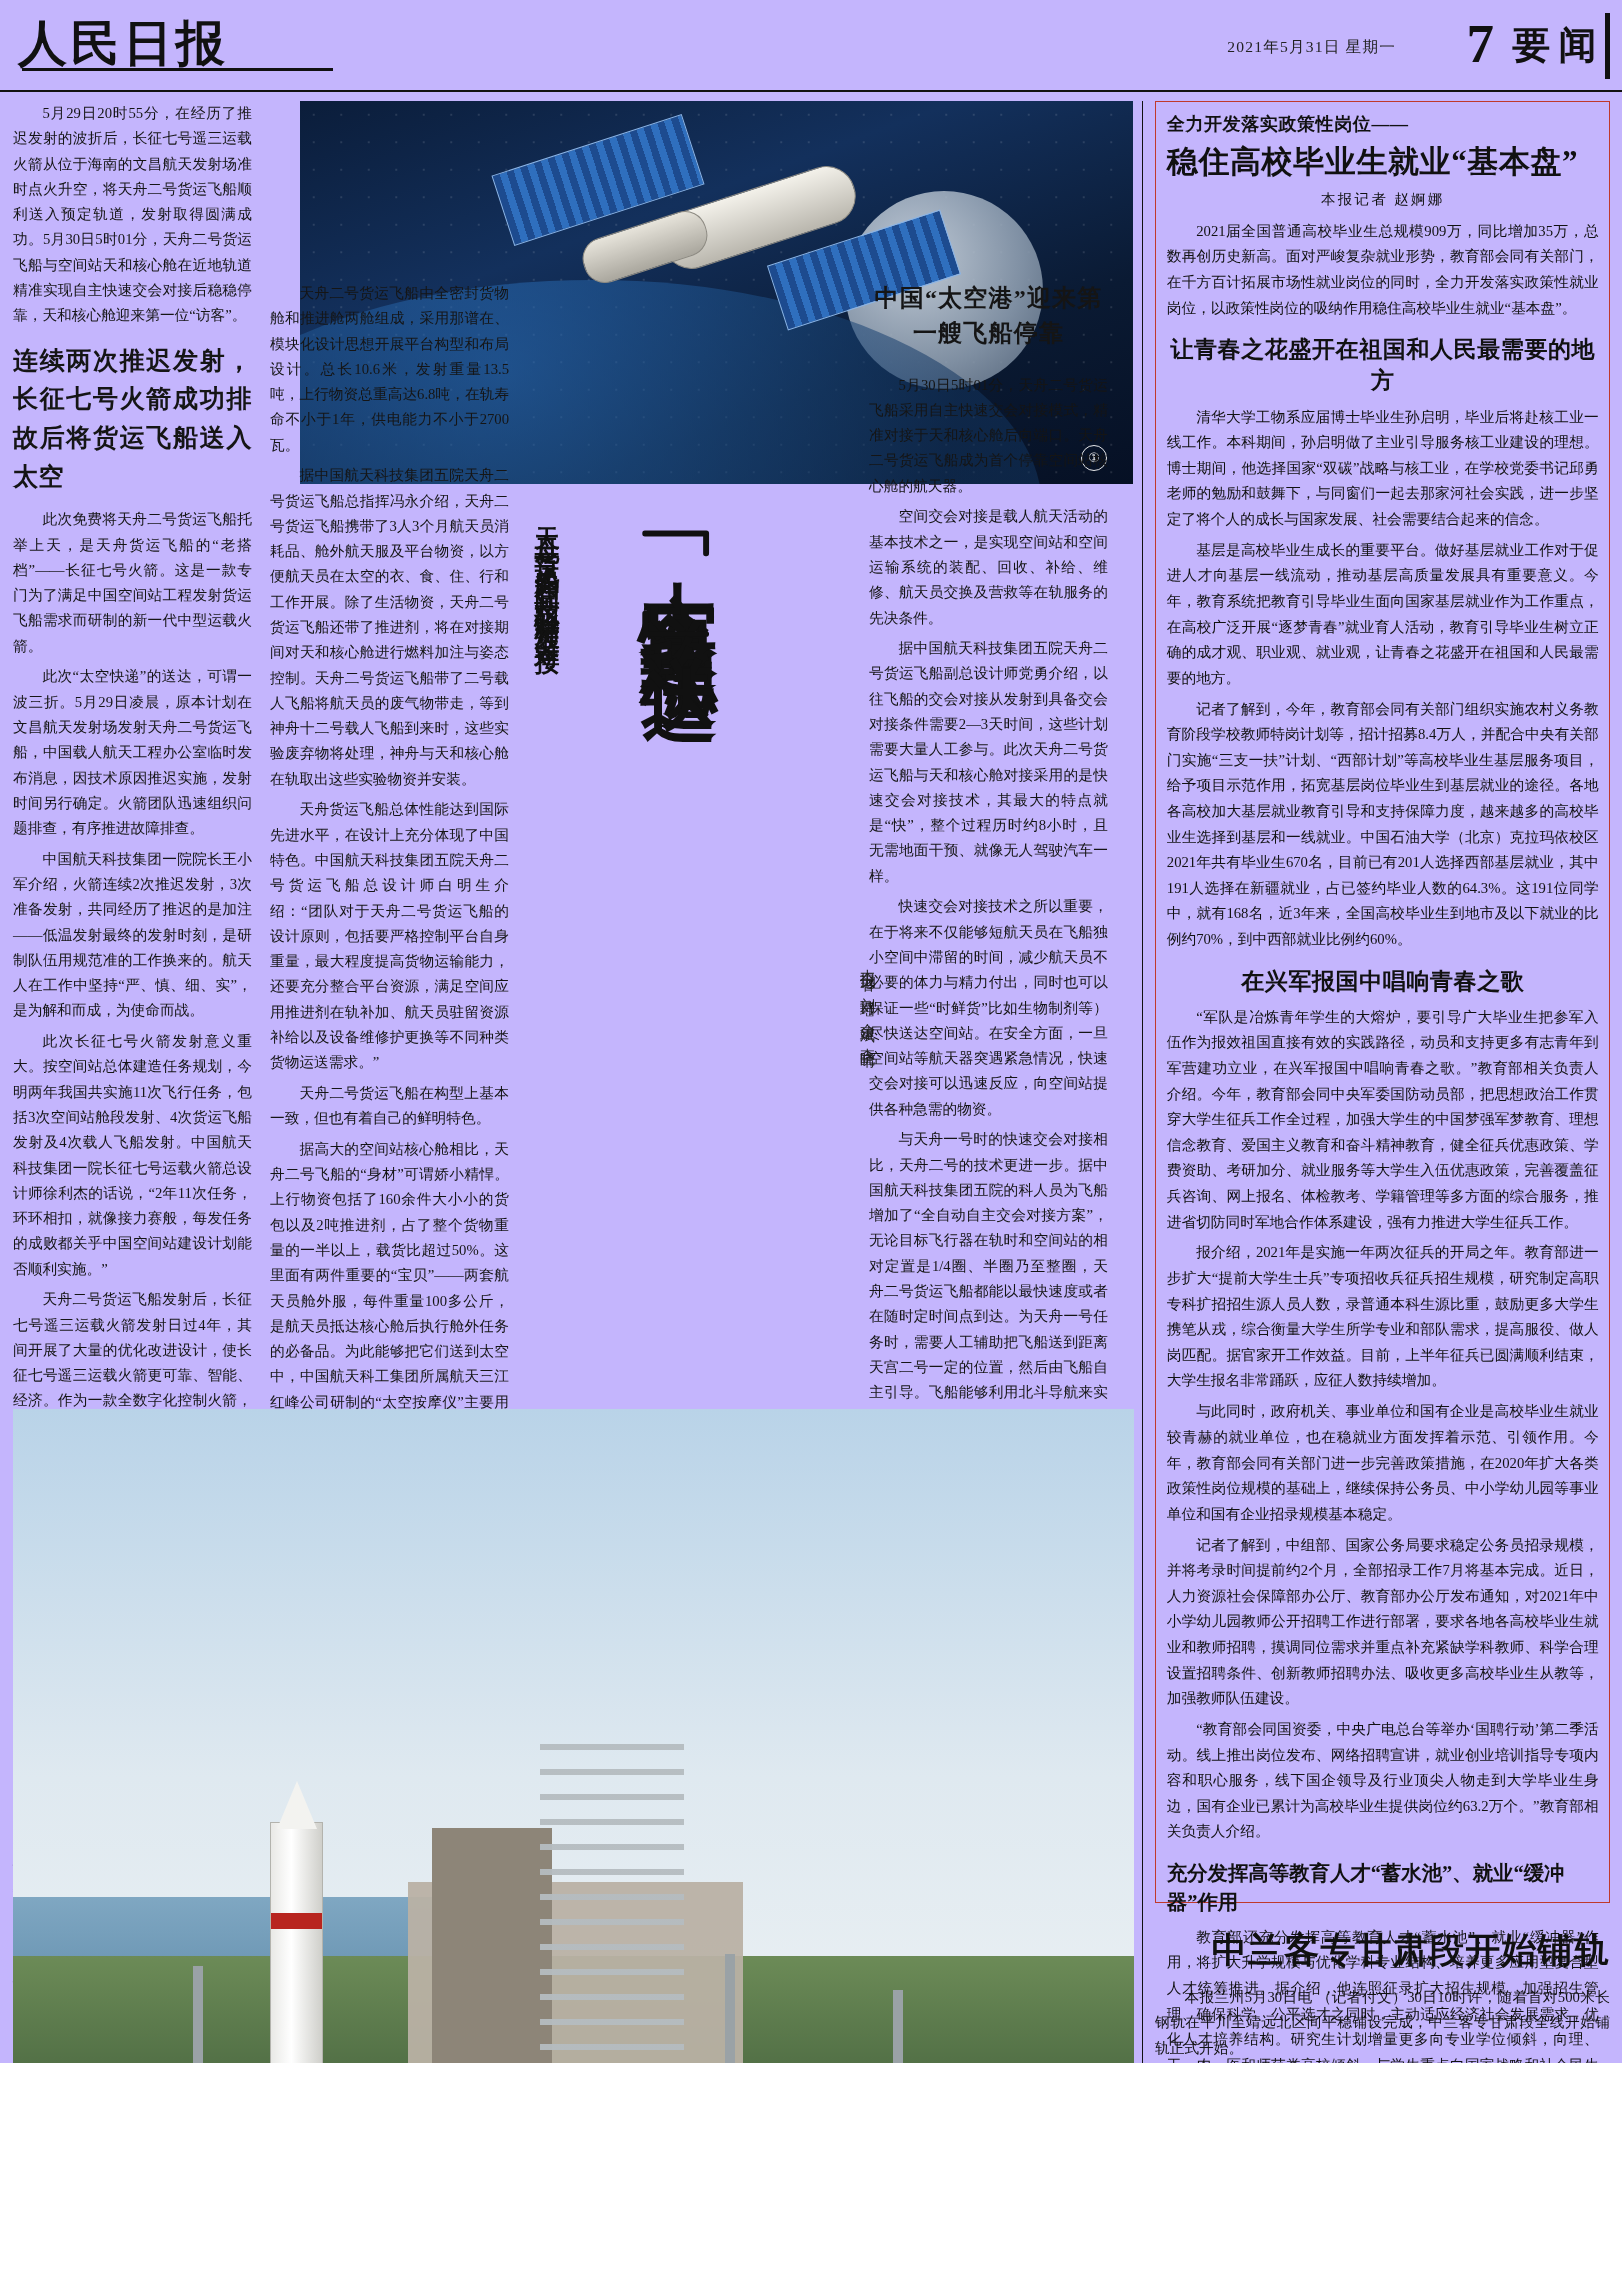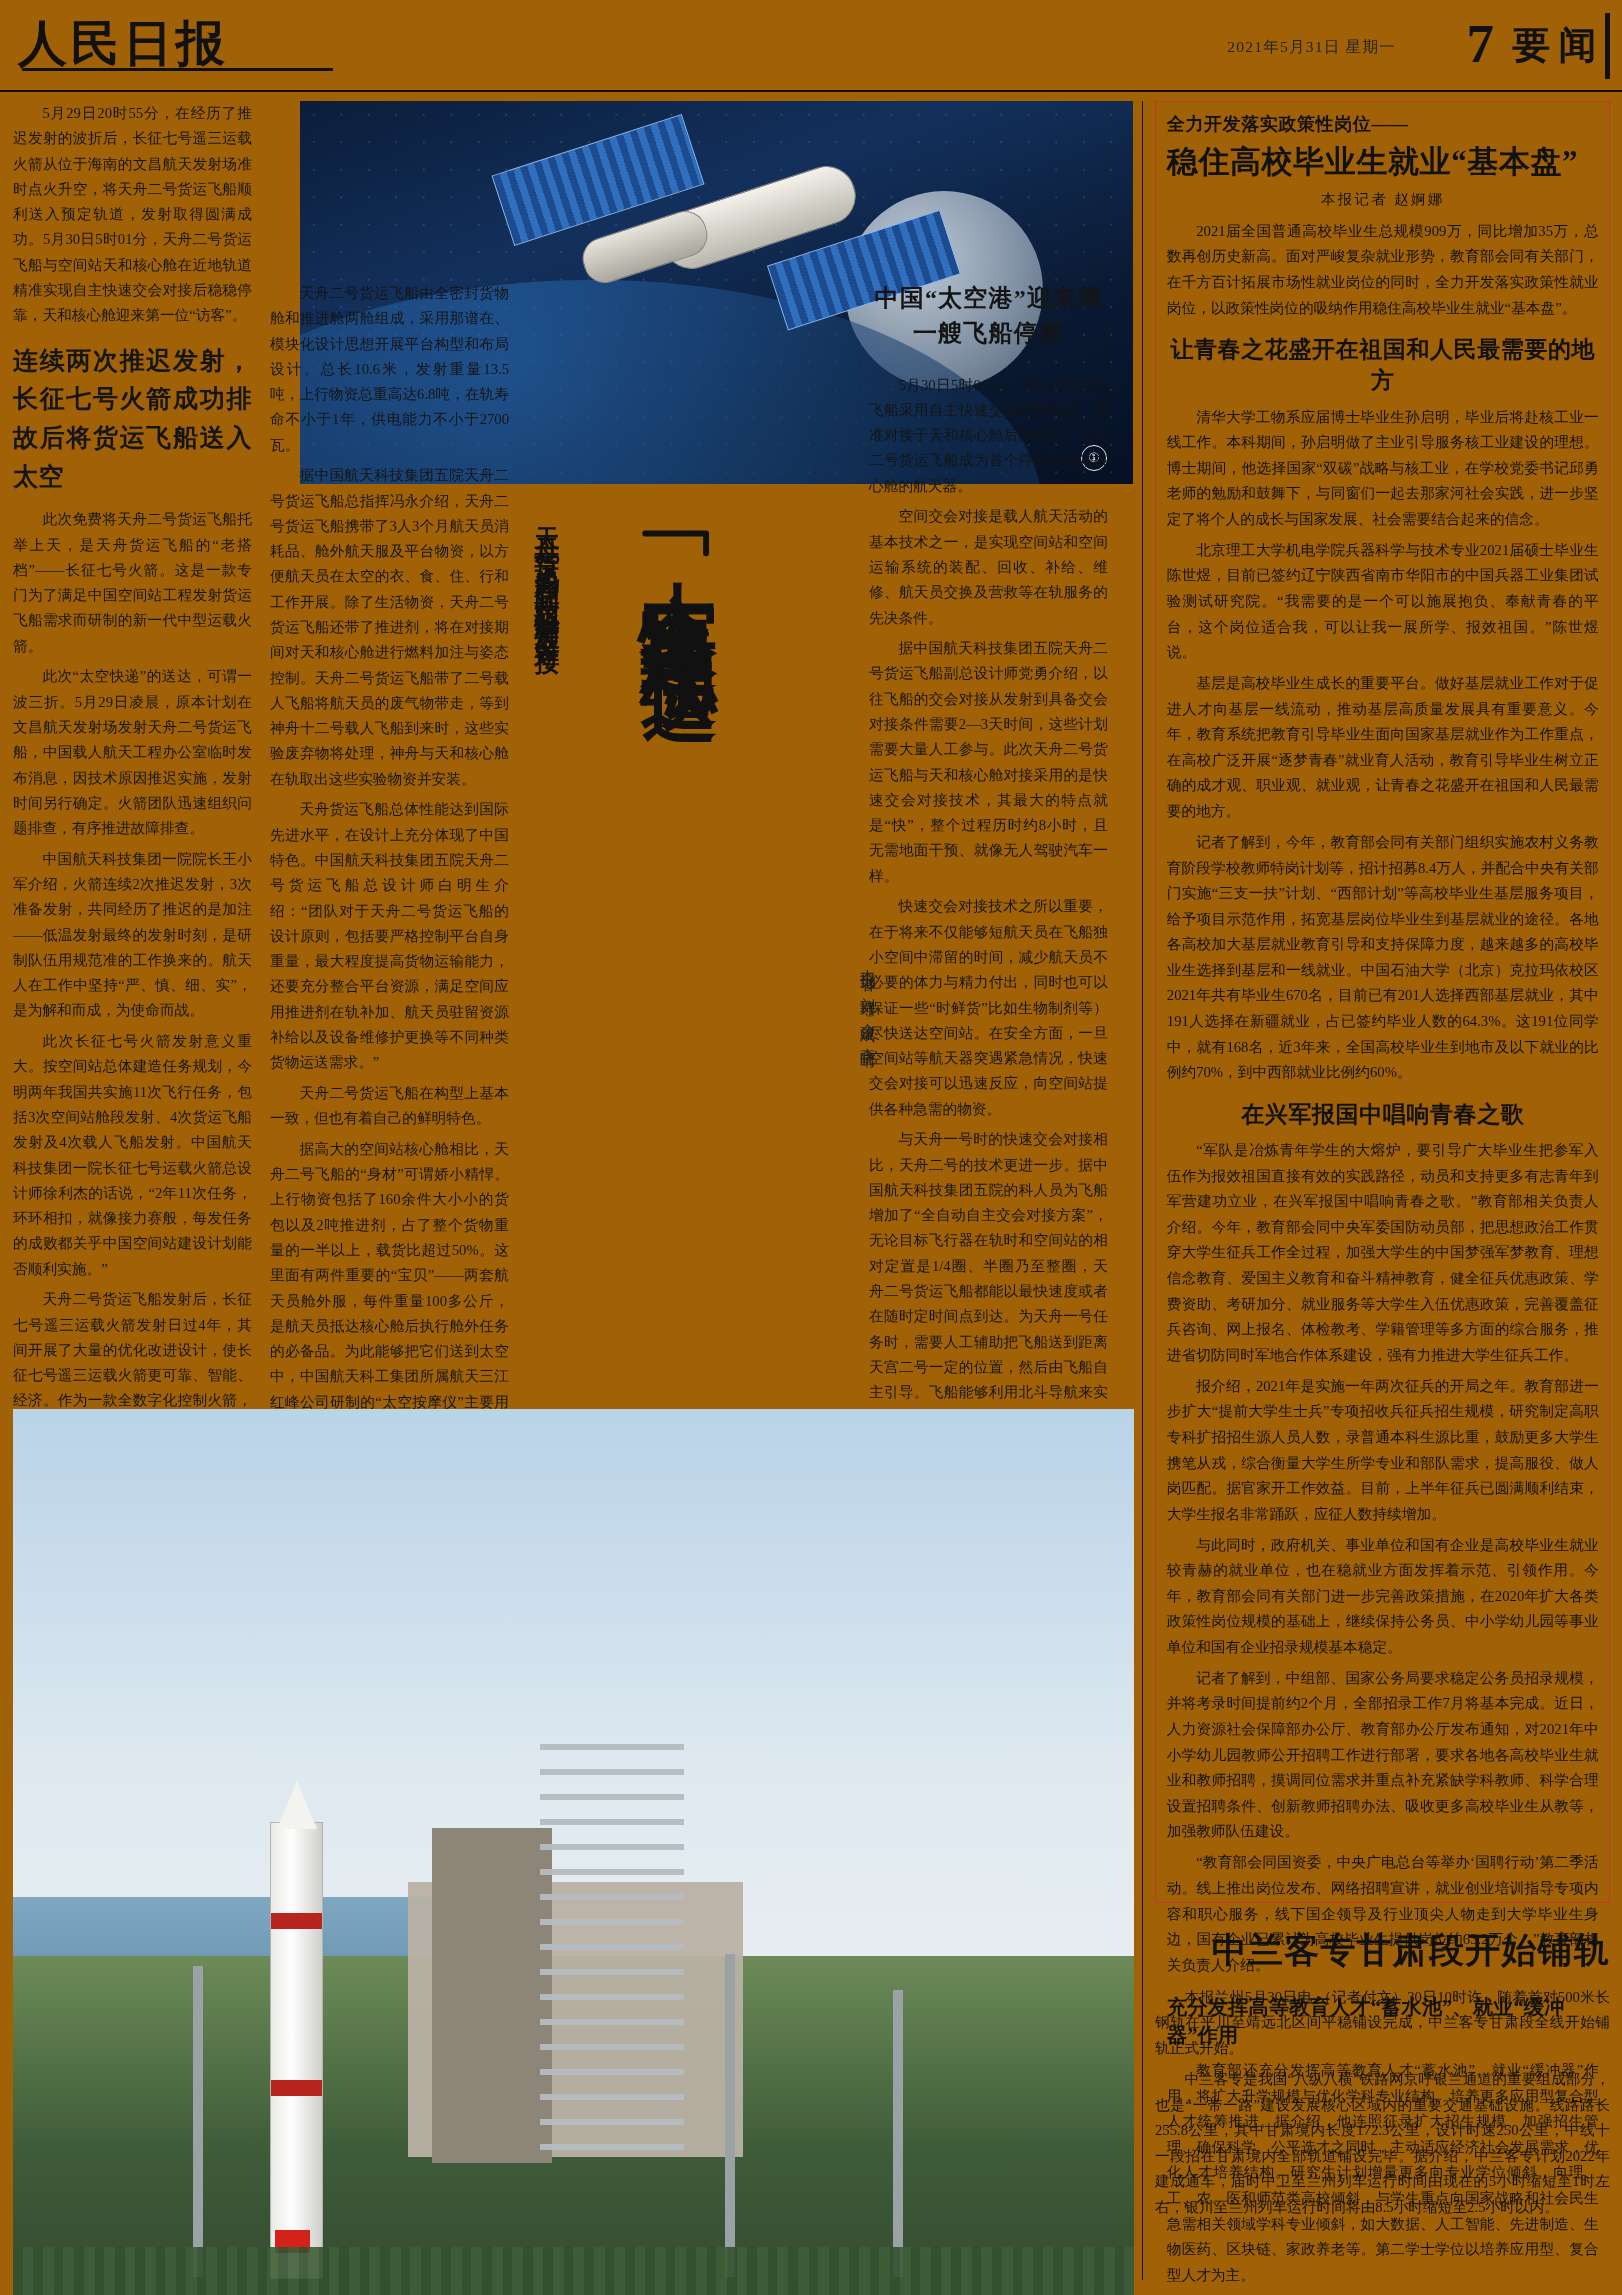--- a/index.html
+++ b/index.html
@@ -1,17 +1,17 @@
 <!DOCTYPE html>
 <html style="font-size:9.6px"><head>
 <meta charset="utf-8">
 <style>
   html,body{margin:0;padding:0;background:#fff;}
   body{width:1623px;height:2295px;font-family:"Liberation Serif",serif;color:#111;}
-  .page{position:relative;width:1623px;height:2295px;overflow:hidden;background:#a16207;}
+  .page{position:relative;width:1623px;height:2063px;overflow:hidden;background:#c4b5fd;}
 
   
   .masthead{position:absolute;left:0;top:0;width:1623px;height:90px;border-bottom:2.4px solid #111;}
   .logo{position:absolute;left:18px;top:10.8px;width:335px;height:66px;}
   .logo-text{font-family:"Liberation Serif",serif;font-weight:bold;font-size:49px;letter-spacing:3.6px;color:#111;line-height:66px;}
   .logo-rule{position:absolute;left:3.6px;top:57px;width:311px;height:3px;background:#111;}
   .md-date{position:absolute;right:227px;top:37px;font-size:15.6px;color:#222;letter-spacing:1.2px;}
   .md-page{position:absolute;right:129px;top:12px;font-size:55px;font-weight:bold;color:#111;font-family:"Liberation Serif",serif;}
   .md-section{position:absolute;right:18px;top:20.4px;font-size:38px;font-weight:bold;letter-spacing:8.4px;color:#111;}
   .md-hook{position:absolute;right:13px;top:13px;width:4.8px;height:66px;background:#111;}
@@ -212,21 +212,20 @@
       <div class="rb-inner">
         <div class="kicker">全力开发落实政策性岗位——</div>
         <div class="rb-title">稳住高校毕业生就业“基本盘”</div>
         <div class="byline">本报记者  赵婀娜</div>
         <div class="rb-body">
           <p>2021届全国普通高校毕业生总规模909万，同比增加35万，总数再创历史新高。面对严峻复杂就业形势，教育部会同有关部门，在千方百计拓展市场性就业岗位的同时，全力开发落实政策性就业岗位，以政策性岗位的吸纳作用稳住高校毕业生就业“基本盘”。</p>
         </div>
         <div class="rb-sec">让青春之花盛开在祖国和人民最需要的地方</div>
         <div class="rb-body">
           <p>清华大学工物系应届博士毕业生孙启明，毕业后将赴核工业一线工作。本科期间，孙启明做了主业引导服务核工业建设的理想。博士期间，他选择国家“双碳”战略与核工业，在学校党委书记邱勇老师的勉励和鼓舞下，与同窗们一起去那家河社会实践，进一步坚定了将个人的成长与国家发展、社会需要结合起来的信念。</p>
-          <p>北京理工大学机电学院兵器科学与技术专业2021届硕士毕业生陈世煜，目前已签约辽宁陕西省南市华阳市的中国兵器工业集团试验测试研究院。“我需要的是一个可以施展抱负、奉献青春的平台，这个岗位适合我，可以让我一展所学、报效祖国。”陈世煜说。</p>
           <p>基层是高校毕业生成长的重要平台。做好基层就业工作对于促进人才向基层一线流动，推动基层高质量发展具有重要意义。今年，教育系统把教育引导毕业生面向国家基层就业作为工作重点，在高校广泛开展“逐梦青春”就业育人活动，教育引导毕业生树立正确的成才观、职业观、就业观，让青春之花盛开在祖国和人民最需要的地方。</p>
           <p>记者了解到，今年，教育部会同有关部门组织实施农村义务教育阶段学校教师特岗计划等，招计招募8.4万人，并配合中央有关部门实施“三支一扶”计划、“西部计划”等高校毕业生基层服务项目，给予项目示范作用，拓宽基层岗位毕业生到基层就业的途径。各地各高校加大基层就业教育引导和支持保障力度，越来越多的高校毕业生选择到基层和一线就业。中国石油大学（北京）克拉玛依校区2021年共有毕业生670名，目前已有201人选择西部基层就业，其中191人选择在新疆就业，占已签约毕业人数的64.3%。这191位同学中，就有168名，近3年来，全国高校毕业生到地市及以下就业的比例约70%，到中西部就业比例约60%。</p>
         </div>
         <div class="rb-sec">在兴军报国中唱响青春之歌</div>
         <div class="rb-body">
           <p>“军队是冶炼青年学生的大熔炉，要引导广大毕业生把参军入伍作为报效祖国直接有效的实践路径，动员和支持更多有志青年到军营建功立业，在兴军报国中唱响青春之歌。”教育部相关负责人介绍。今年，教育部会同中央军委国防动员部，把思想政治工作贯穿大学生征兵工作全过程，加强大学生的中国梦强军梦教育、理想信念教育、爱国主义教育和奋斗精神教育，健全征兵优惠政策、学费资助、考研加分、就业服务等大学生入伍优惠政策，完善覆盖征兵咨询、网上报名、体检教考、学籍管理等多方面的综合服务，推进省切防同时军地合作体系建设，强有力推进大学生征兵工作。</p>
           <p>报介绍，2021年是实施一年两次征兵的开局之年。教育部进一步扩大“提前大学生士兵”专项招收兵征兵招生规模，研究制定高职专科扩招招生源人员人数，录普通本科生源比重，鼓励更多大学生携笔从戎，综合衡量大学生所学专业和部队需求，提高服役、做人岗匹配。据官家开工作效益。目前，上半年征兵已圆满顺利结束，大学生报名非常踊跃，应征人数持续增加。</p>
           <p>与此同时，政府机关、事业单位和国有企业是高校毕业生就业较青赫的就业单位，也在稳就业方面发挥着示范、引领作用。今年，教育部会同有关部门进一步完善政策措施，在2020年扩大各类政策性岗位规模的基础上，继续保持公务员、中小学幼儿园等事业单位和国有企业招录规模基本稳定。</p>
           <p>记者了解到，中组部、国家公务局要求稳定公务员招录规模，并将考录时间提前约2个月，全部招录工作7月将基本完成。近日，人力资源社会保障部办公厅、教育部办公厅发布通知，对2021年中小学幼儿园教师公开招聘工作进行部署，要求各地各高校毕业生就业和教师招聘，摸调同位需求并重点补充紧缺学科教师、科学合理设置招聘条件、创新教师招聘办法、吸收更多高校毕业生从教等，加强教师队伍建设。</p>
           <p>“教育部会同国资委，中央广电总台等举办‘国聘行动’第二季活动。线上推出岗位发布、网络招聘宣讲，就业创业培训指导专项内容和职心服务，线下国企领导及行业顶尖人物走到大学毕业生身边，国有企业已累计为高校毕业生提供岗位约63.2万个。”教育部相关负责人介绍。</p>

